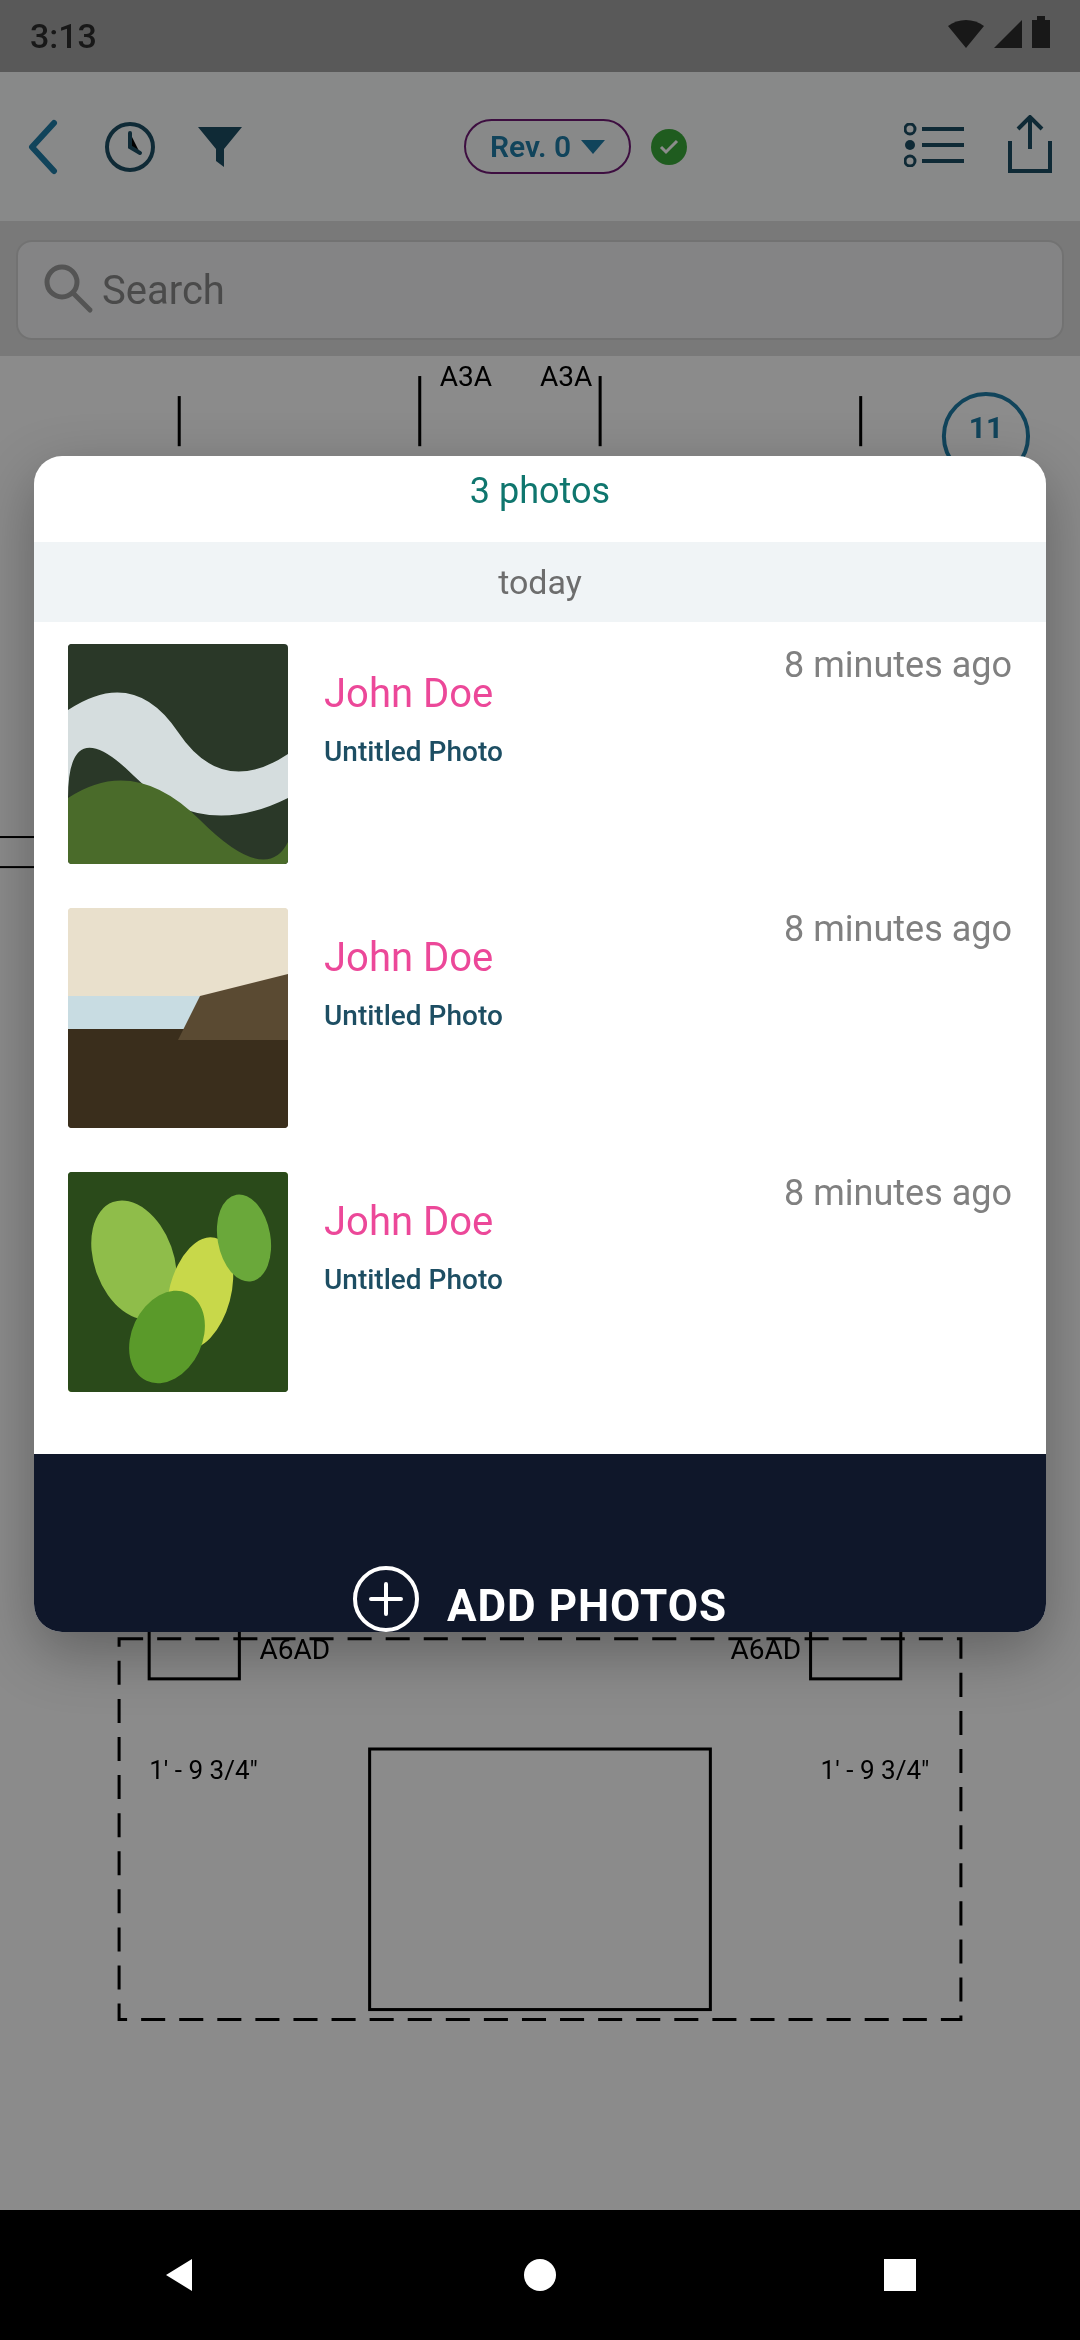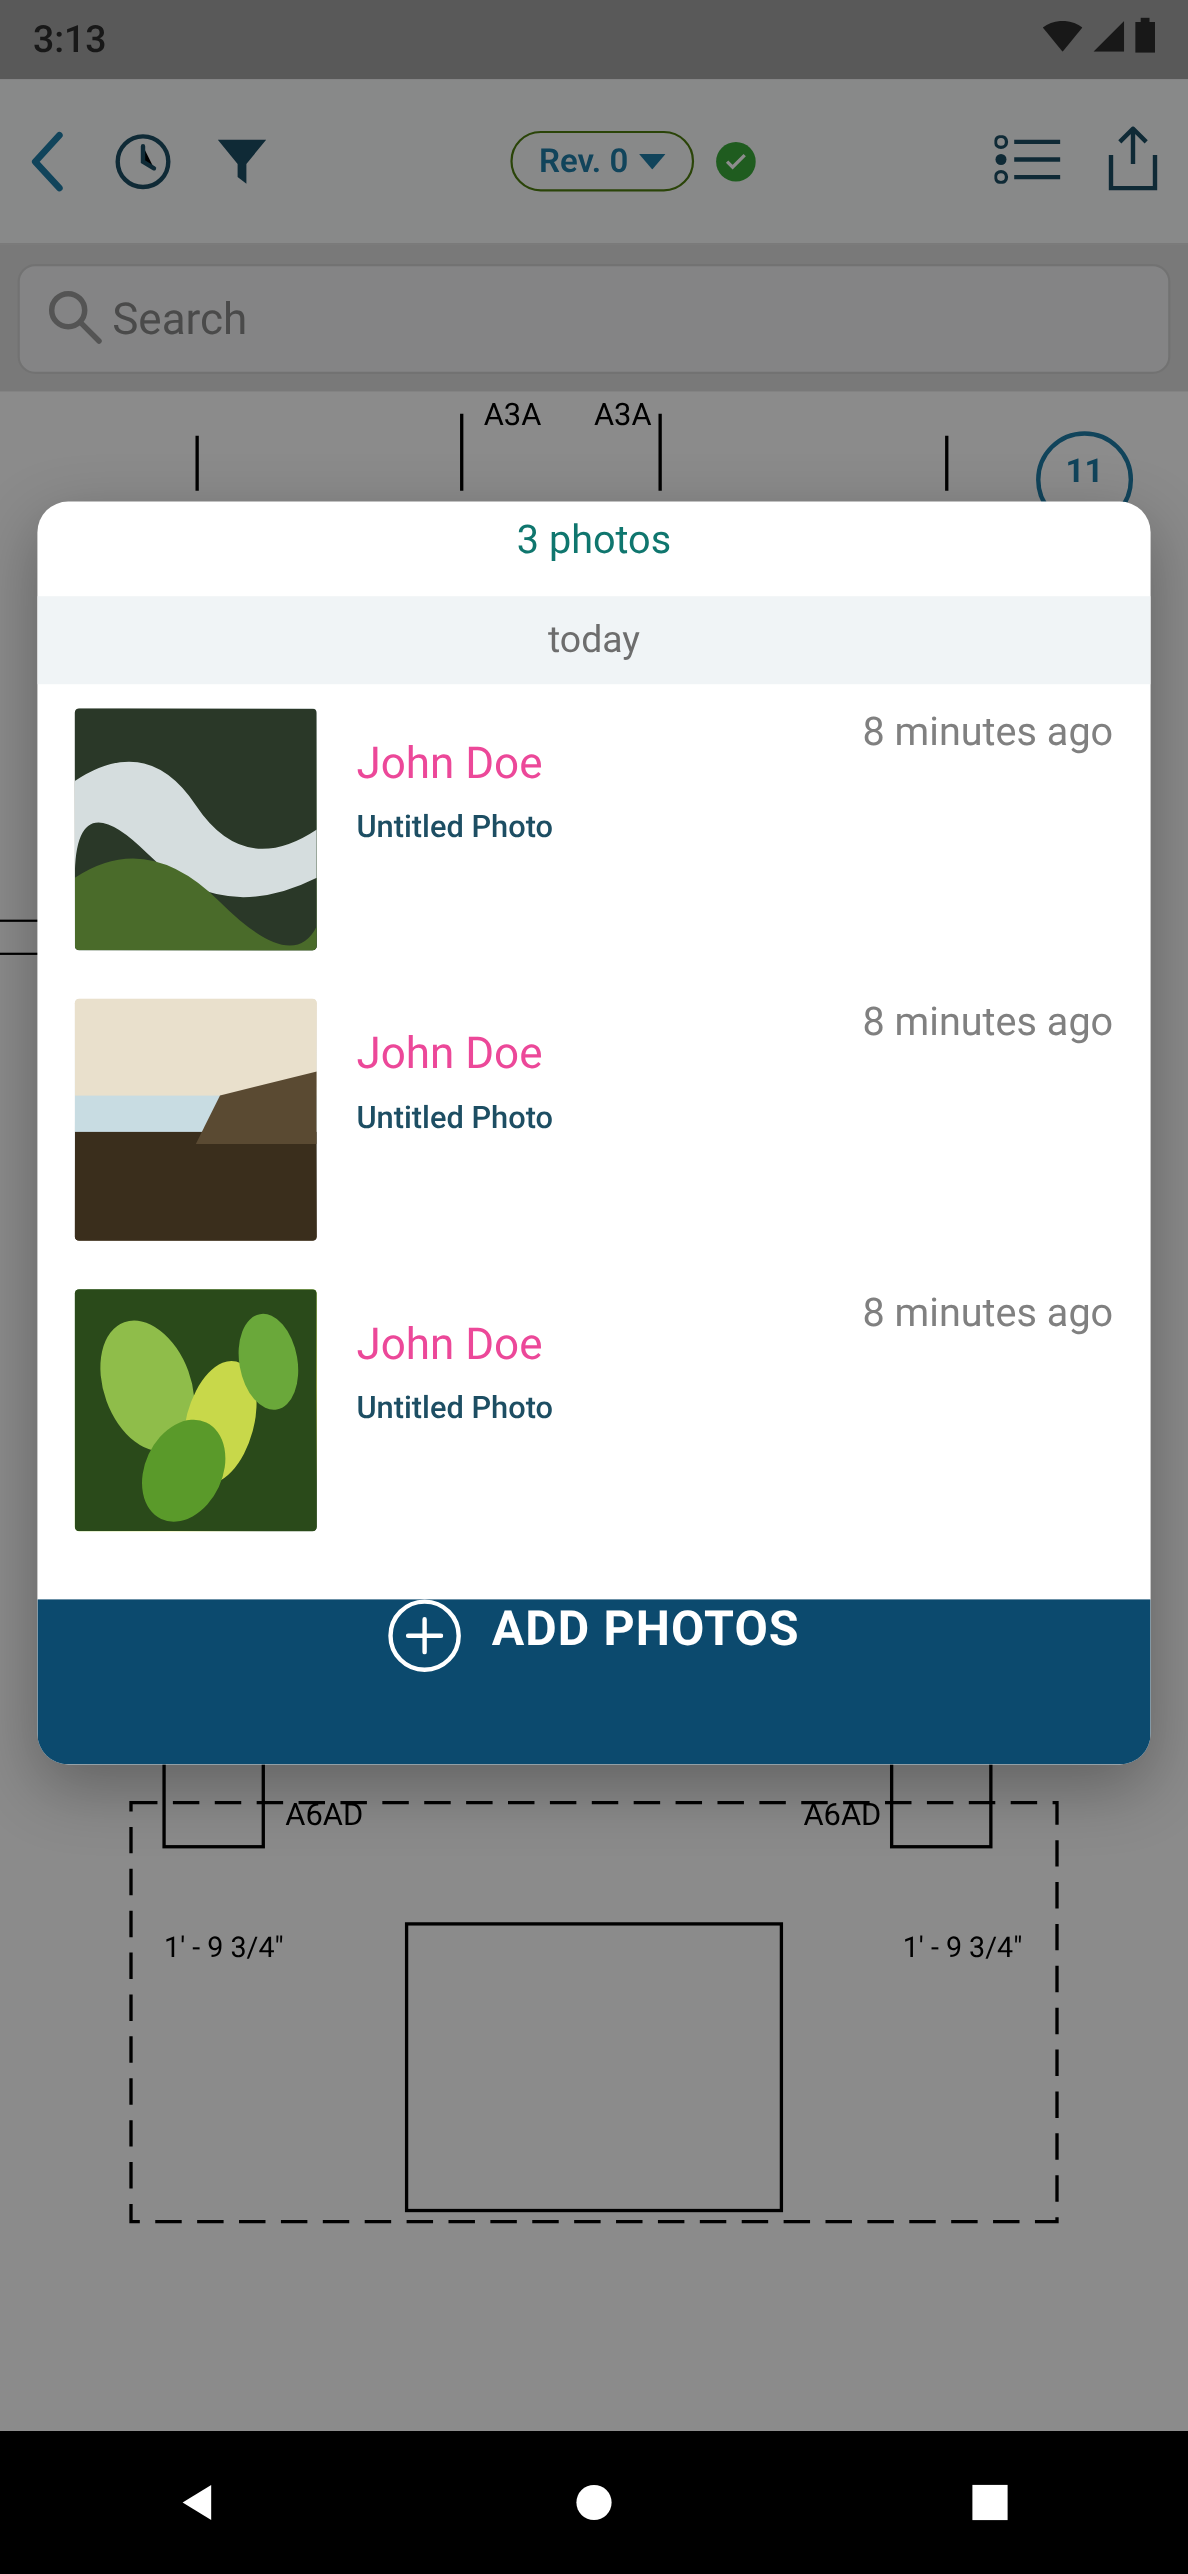--- a/index.html
+++ b/index.html
@@ -15,21 +15,21 @@
   .status-bar .right { display: flex; align-items: center; gap: 10px; }
 
   
   .toolbar {
     position: absolute; top: 72px; left: 0; right: 0; height: 150px;
     background: #f8f9fa; display: flex; align-items: center; padding: 0 24px;
     border-bottom: 1px solid #dcdcdc;
   }
   .toolbar .tool { margin-right: 40px; display: flex; align-items: center; justify-content: center; }
   .toolbar .rev-pill {
-    border: 2px solid #4d7c0f; border-radius: 30px; padding: 8px 24px;
+    border: 2px solid #701a75; border-radius: 30px; padding: 8px 24px;
     color: #1f7ca6; font-size: 30px; font-weight: 600; display: flex; align-items: center; gap:10px;
     margin-left: 180px; margin-right: 20px;
   }
   .toolbar .green-dot { width: 36px; height: 36px; border-radius: 50%; background: #3aa83a; display:flex;align-items:center;justify-content:center; }
   .toolbar .right-tools { margin-left: auto; display: flex; align-items: center; gap: 40px; }
 
   
   .search-bar {
     position: absolute; top: 240px; left: 16px; right: 16px; height: 100px;
     background: #f0f1f2; border: 2px solid #d0d0d0; border-radius: 16px;
@@ -79,21 +79,21 @@
     display: flex; align-items: center; justify-content: center;
   }
   .thumb-1 { background: linear-gradient(135deg, #2b3a2a 10%, #e6eef0 50%, #4a6b3a 90%); }
   .thumb-2 { background: linear-gradient(180deg, #e7dcc8 0%, #d5e3e8 50%, #4a3a28 100%); }
   .thumb-3 { background: linear-gradient(135deg, #3a6b2a 10%, #8fbd4a 50%, #e6e64a 70%, #2a4a1a 90%); }
   .photo-meta { flex: 1; display: flex; flex-direction: column; padding-top: 26px; }
   .photo-author { font-size: 40px; color: #ec4899; font-weight: 400; margin-bottom: 18px; }
   .photo-title { font-size: 28px; color: #1d4e63; font-weight: 500; }
   .photo-time { position: absolute; top: 22px; right: 34px; font-size: 36px; color: #808080; margin-left: 26px; }
   .add-photos-btn {
-    background: #0c4a6e; height: 150px; display: flex; align-items: flex-start; justify-content: center;
+    background: #0f172a; height: 178px; display: flex; align-items: flex-end; justify-content: center;
     gap: 28px; margin-top: 40px;
   }
   .add-photos-btn .plus-circ {
     width: 66px; height: 66px; border: 4px solid #fff; border-radius: 50%;
     display:flex;align-items:center;justify-content:center;
   }
   .add-photos-btn .label { font-size: 44px; color: #fff; font-weight: 700; letter-spacing: 1px; }
 
   
   .nav-bar {

